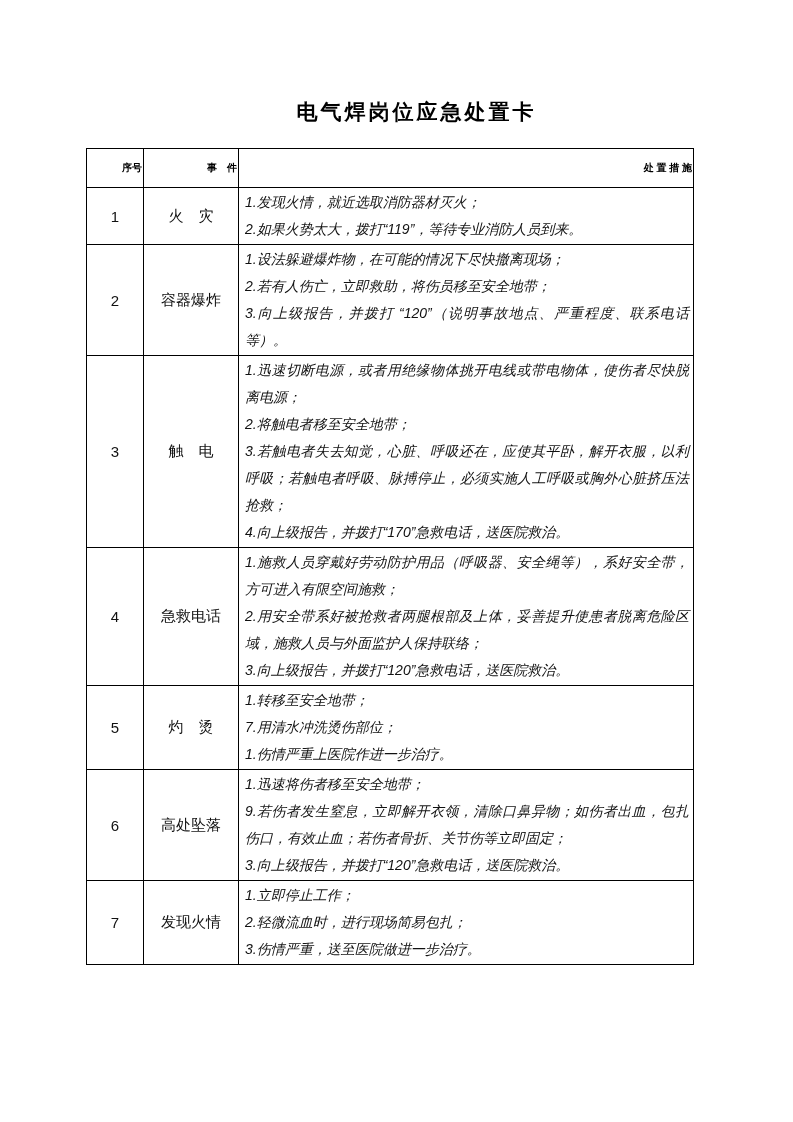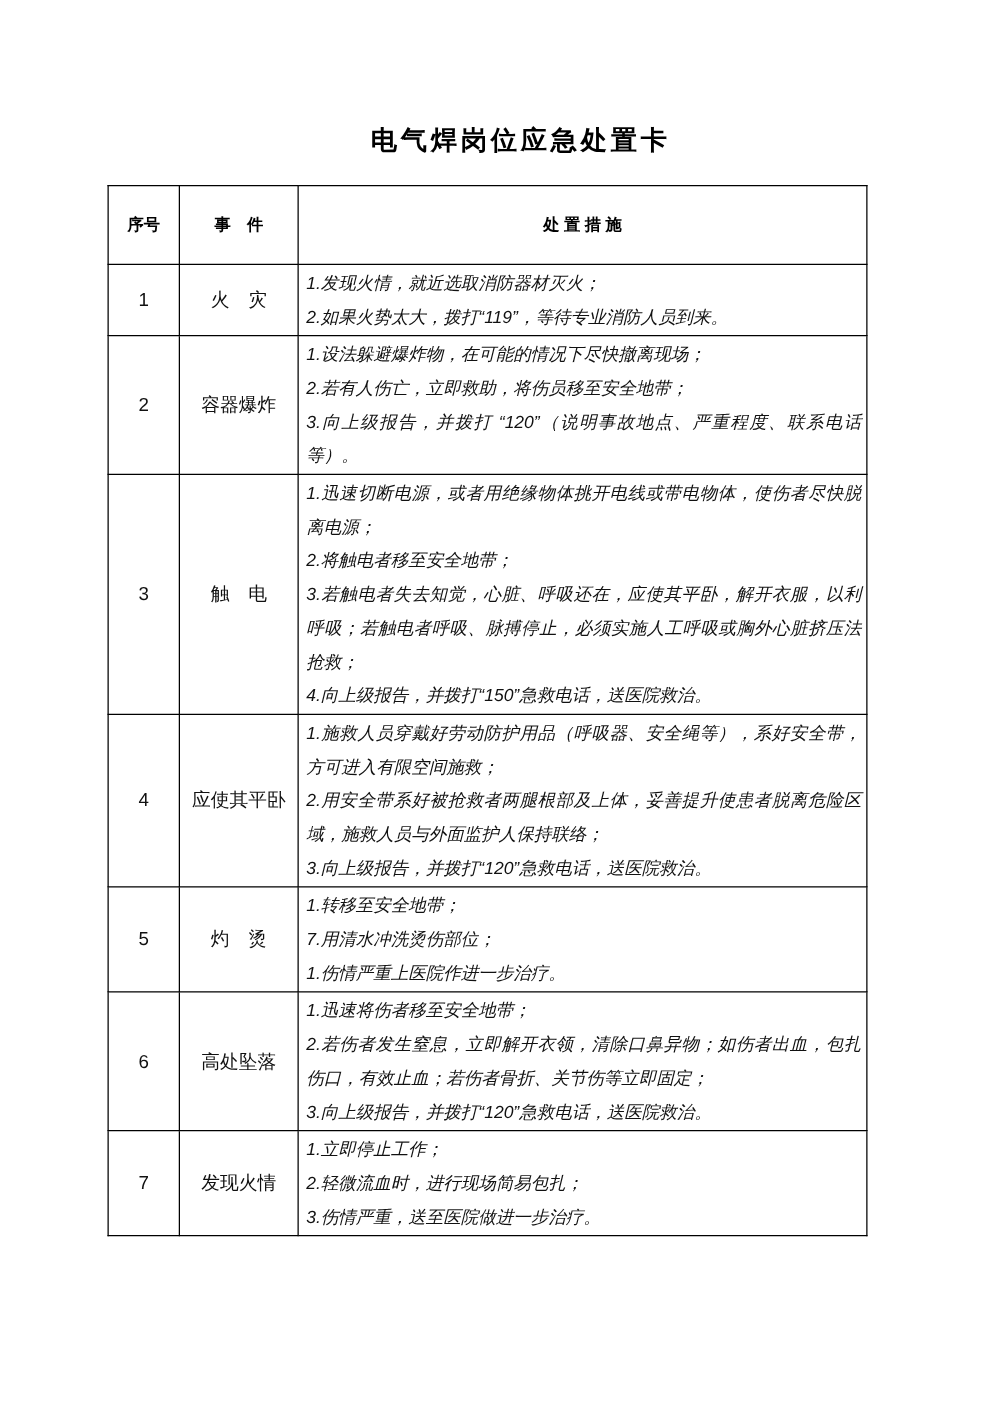--- a/index.html
+++ b/index.html
@@ -33,25 +33,25 @@
     border-collapse: collapse;
     table-layout: fixed;
   }
   table.card th, table.card td {
     border: 1.5px solid #000000;
     vertical-align: middle;
     background: #ffffff;
   }
   th.h-cell {
     height: 36px;
-    font-size: 13px;
+    font-size: 10px;
     font-weight: 700;
-    text-align: center;
+    text-align: right;
     color: #000000;
-    padding: 13px;
+    padding: 1px;
   }
   td.no-cell, td.event-cell {
     text-align: center;
     font-size: 15px;
     padding: 0 2px;
     color: #111111;
   }
   td.measures-cell {
     padding: 1px 4px 1px 6px;
     vertical-align: middle;
@@ -105,47 +105,47 @@
           <p>3.向上级报告，并拨打 “120”（说明事故地点、严重程度、联系电话等）。</p>
         </td>
       </tr>
       <tr>
         <td class="no-cell">3</td>
         <td class="event-cell">触　电</td>
         <td class="measures-cell">
           <p>1.迅速切断电源，或者用绝缘物体挑开电线或带电物体，使伤者尽快脱离电源；</p>
           <p>2.将触电者移至安全地带；</p>
           <p>3.若触电者失去知觉，心脏、呼吸还在，应使其平卧，解开衣服，以利呼吸；若触电者呼吸、脉搏停止，必须实施人工呼吸或胸外心脏挤压法抢救；</p>
-          <p>4.向上级报告，并拨打“150”急救电话，送医院救治。</p>
+          <p>4.向上级报告，并拨打“170”急救电话，送医院救治。</p>
         </td>
       </tr>
       <tr>
         <td class="no-cell">4</td>
-        <td class="event-cell">应使其平卧</td>
+        <td class="event-cell">急救电话</td>
         <td class="measures-cell">
           <p>1.施救人员穿戴好劳动防护用品（呼吸器、安全绳等），系好安全带，方可进入有限空间施救；</p>
           <p>2.用安全带系好被抢救者两腿根部及上体，妥善提升使患者脱离危险区域，施救人员与外面监护人保持联络；</p>
           <p>3.向上级报告，并拨打“120”急救电话，送医院救治。</p>
         </td>
       </tr>
       <tr>
         <td class="no-cell">5</td>
         <td class="event-cell">灼　烫</td>
         <td class="measures-cell">
           <p>1.转移至安全地带；</p>
           <p>7.用清水冲洗烫伤部位；</p>
           <p>1.伤情严重上医院作进一步治疗。</p>
         </td>
       </tr>
       <tr>
         <td class="no-cell">6</td>
         <td class="event-cell">高处坠落</td>
         <td class="measures-cell">
           <p>1.迅速将伤者移至安全地带；</p>
-          <p>2.若伤者发生窒息，立即解开衣领，清除口鼻异物；如伤者出血，包扎伤口，有效止血；若伤者骨折、关节伤等立即固定；</p>
+          <p>9.若伤者发生窒息，立即解开衣领，清除口鼻异物；如伤者出血，包扎伤口，有效止血；若伤者骨折、关节伤等立即固定；</p>
           <p>3.向上级报告，并拨打“120”急救电话，送医院救治。</p>
         </td>
       </tr>
       <tr>
         <td class="no-cell">7</td>
         <td class="event-cell">发现火情</td>
         <td class="measures-cell">
           <p>1.立即停止工作；</p>
           <p>2.轻微流血时，进行现场简易包扎；</p>
           <p>3.伤情严重，送至医院做进一步治疗。</p>

